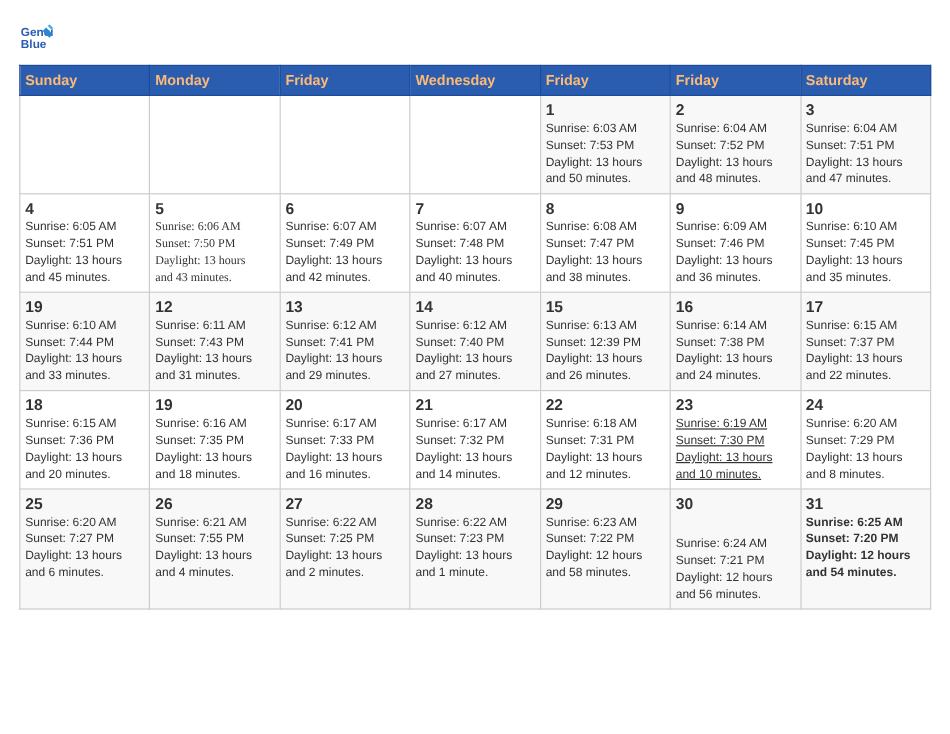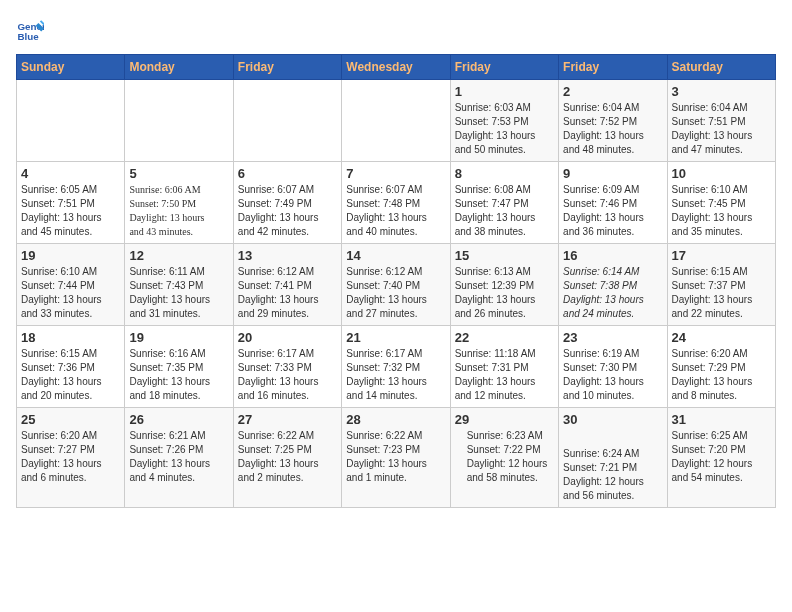--- a/index.html
+++ b/index.html
@@ -223,21 +223,21 @@
         </td>
         <td>
           <span class="day-number">15</span>
           <div class="day-info" style="white-space: pre-line;">Sunrise: 6:13 AM
 Sunset: 12:39 PM
 Daylight: 13 hours
 and 26 minutes.</div>
         </td>
         <td>
           <span class="day-number">16</span>
-          <div class="day-info" style="white-space: pre-line; font-style: italic;">Sunrise: 6:14 AM
+          <div class="day-info" style="white-space: pre-line;">Sunrise: 6:14 AM
 Sunset: 7:38 PM
 Daylight: 13 hours
 and 24 minutes.</div>
         </td>
         <td>
           <span class="day-number">17</span>
           <div class="day-info" style="white-space: pre-line;">Sunrise: 6:15 AM
 Sunset: 7:37 PM
 Daylight: 13 hours
 and 22 minutes.</div>
@@ -267,28 +267,28 @@
         </td>
         <td>
           <span class="day-number">21</span>
           <div class="day-info" style="white-space: pre-line;">Sunrise: 6:17 AM
 Sunset: 7:32 PM
 Daylight: 13 hours
 and 14 minutes.</div>
         </td>
         <td>
           <span class="day-number">22</span>
-          <div class="day-info" style="white-space: pre-line;">Sunrise: 11:18 AM
+          <div class="day-info" style="white-space: pre-line;">Sunrise: 6:18 AM
 Sunset: 7:31 PM
 Daylight: 13 hours
 and 12 minutes.</div>
         </td>
         <td>
           <span class="day-number">23</span>
-          <div class="day-info" style="white-space: pre-line;">Sunrise: 6:19 AM
+          <div class="day-info" style="white-space: pre-line; text-decoration: underline;">Sunrise: 6:19 AM
 Sunset: 7:30 PM
 Daylight: 13 hours
 and 10 minutes.</div>
         </td>
         <td>
           <span class="day-number">24</span>
           <div class="day-info" style="white-space: pre-line;">Sunrise: 6:20 AM
 Sunset: 7:29 PM
 Daylight: 13 hours
 and 8 minutes.</div>
@@ -298,54 +298,54 @@
         <td>
           <span class="day-number">25</span>
           <div class="day-info" style="white-space: pre-line;">Sunrise: 6:20 AM
 Sunset: 7:27 PM
 Daylight: 13 hours
 and 6 minutes.</div>
         </td>
         <td>
           <span class="day-number">26</span>
           <div class="day-info" style="white-space: pre-line;">Sunrise: 6:21 AM
-Sunset: 7:26 PM
+Sunset: 7:55 PM
 Daylight: 13 hours
 and 4 minutes.</div>
         </td>
         <td>
           <span class="day-number">27</span>
           <div class="day-info" style="white-space: pre-line;">Sunrise: 6:22 AM
 Sunset: 7:25 PM
 Daylight: 13 hours
 and 2 minutes.</div>
         </td>
         <td>
           <span class="day-number">28</span>
           <div class="day-info" style="white-space: pre-line;">Sunrise: 6:22 AM
 Sunset: 7:23 PM
 Daylight: 13 hours
 and 1 minute.</div>
         </td>
         <td>
           <span class="day-number">29</span>
-          <div class="day-info" style="white-space: pre-line; margin-left: 12px;">Sunrise: 6:23 AM
+          <div class="day-info" style="white-space: pre-line;">Sunrise: 6:23 AM
 Sunset: 7:22 PM
 Daylight: 12 hours
 and 58 minutes.</div>
         </td>
         <td>
           <span class="day-number">30</span>
           <div class="day-info" style="white-space: pre-line; margin-top: 20px;">Sunrise: 6:24 AM
 Sunset: 7:21 PM
 Daylight: 12 hours
 and 56 minutes.</div>
         </td>
         <td>
           <span class="day-number">31</span>
-          <div class="day-info" style="white-space: pre-line;">Sunrise: 6:25 AM
+          <div class="day-info" style="white-space: pre-line; font-weight: bold;">Sunrise: 6:25 AM
 Sunset: 7:20 PM
 Daylight: 12 hours
 and 54 minutes.</div>
         </td>
       </tr>
     </tbody>
 </table>
 
 </body></html>

